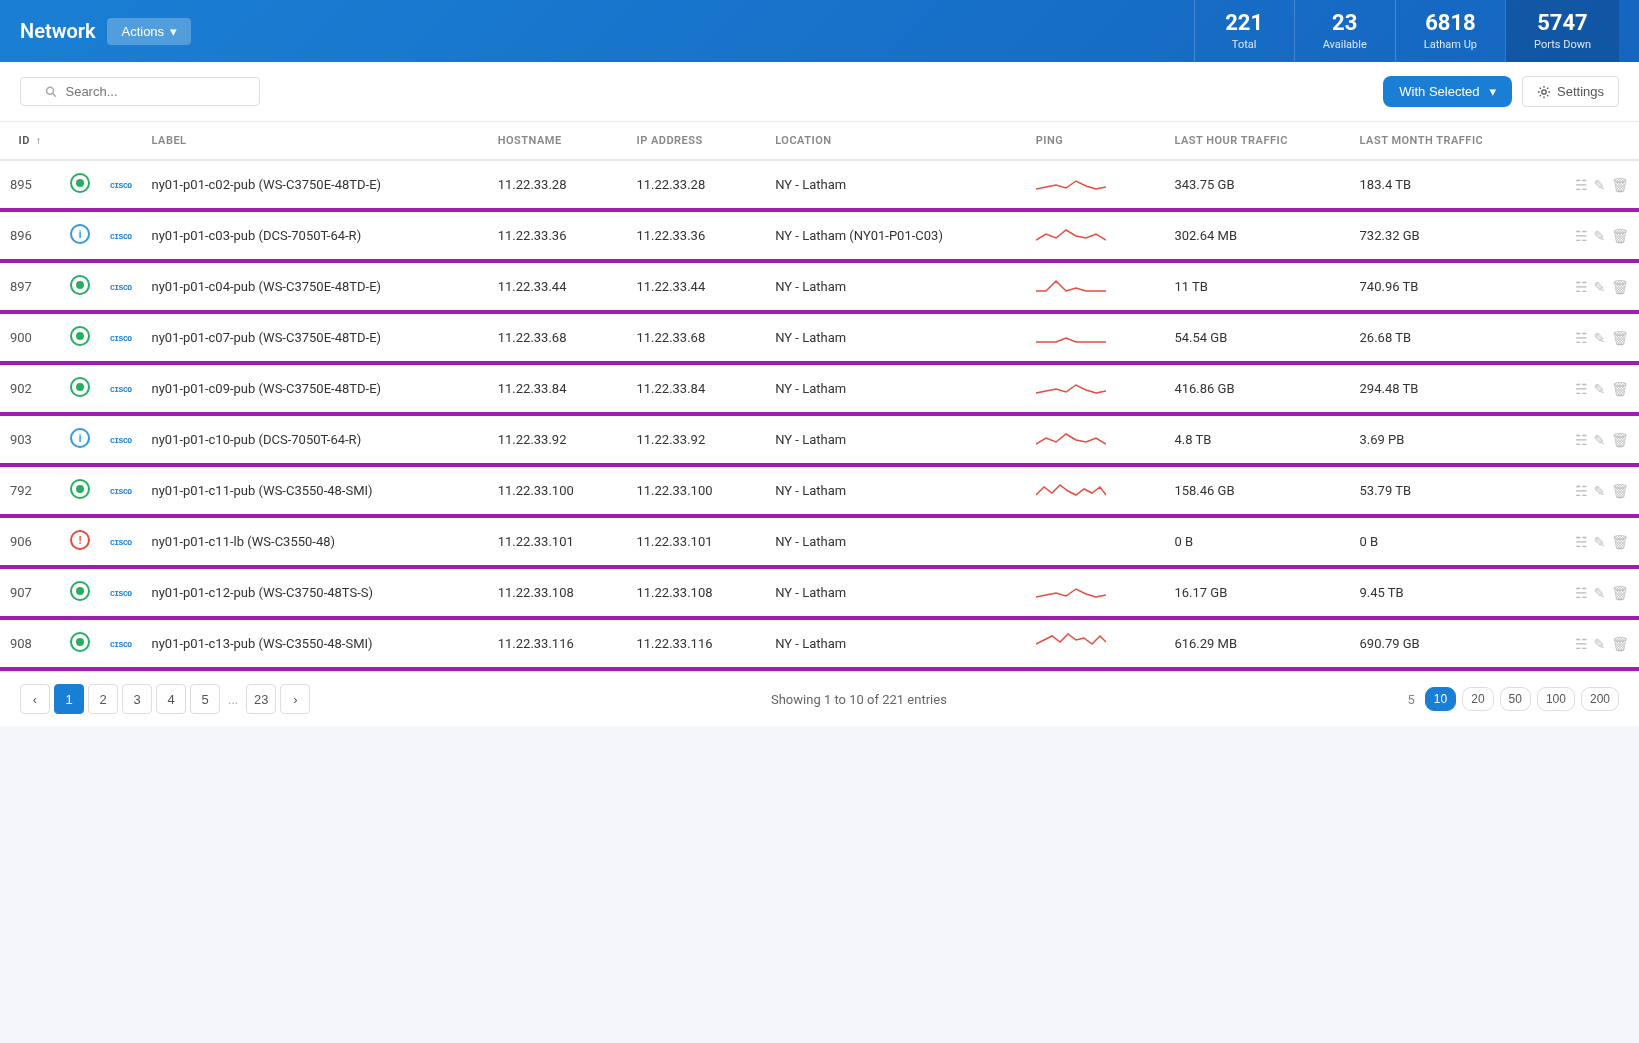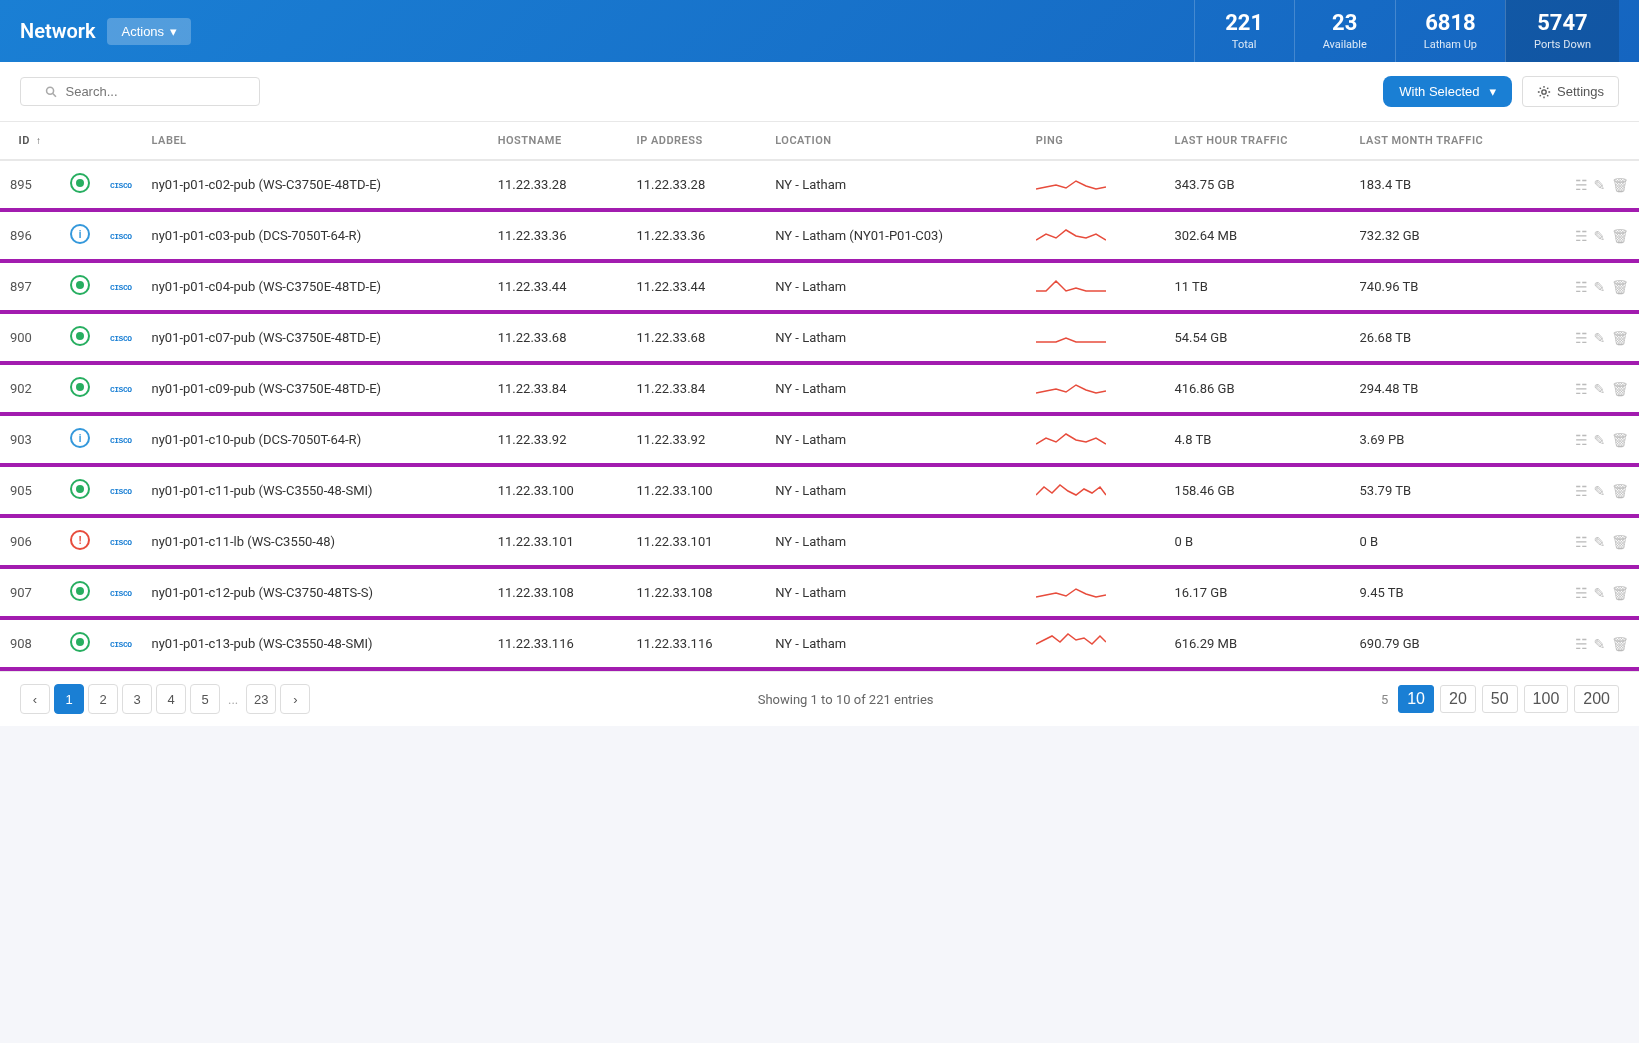--- a/index.html
+++ b/index.html
@@ -243,23 +243,23 @@
     }
     .per-page-label {
       color: #888;
       font-size: 13px;
       margin-right: 4px;
     }
     .per-page-btn {
       padding: 4px 8px;
       border: 1px solid #ddd;
       background: white;
-      border-radius: 3px;
+      border-radius: 9px;
       cursor: pointer;
-      font-size: 16px;
+      font-size: 12px;
       color: #555;
     }
     .per-page-btn.active {
       background: #1a7fd4;
       color: white;
       border-color: #1a7fd4;
     }
 
     
     .sort-arrow {
@@ -477,21 +477,21 @@
       <td class="td-traffic">3.69 PB</td>
       <td class="td-actions">
         <div class="row-actions">
           <span class="action-icon" title="Copy">☵</span>
           <span class="action-icon" title="Edit">✎</span>
           <span class="action-icon" title="Delete">🗑</span>
         </div>
       </td>
     </tr>
         <tr>
-      <td class="td-id">905</td>
+      <td class="td-id">792</td>
       <td class="td-status"><svg width="20" height="20" viewBox="0 0 20 20">
               <circle cx="10" cy="10" r="9" fill="none" stroke="#27ae60" stroke-width="2"></circle>
               <circle cx="10" cy="10" r="4" fill="#27ae60"></circle>
             </svg></td>
       <td class="td-vendor"><span class="vendor-logo" style="font-size:8px;font-weight:700;color:#1a7fd4;letter-spacing:-0.5px;">CISCO</span></td>
       <td class="td-label">ny01-p01-c11-pub (WS-C3550-48-SMI)</td>
       <td class="td-hostname">11.22.33.100</td>
       <td class="td-ip">11.22.33.100</td>
       <td class="td-location">NY - Latham</td>
       <td class="td-ping"><span class="ping-chart"><svg width="70" height="24">

